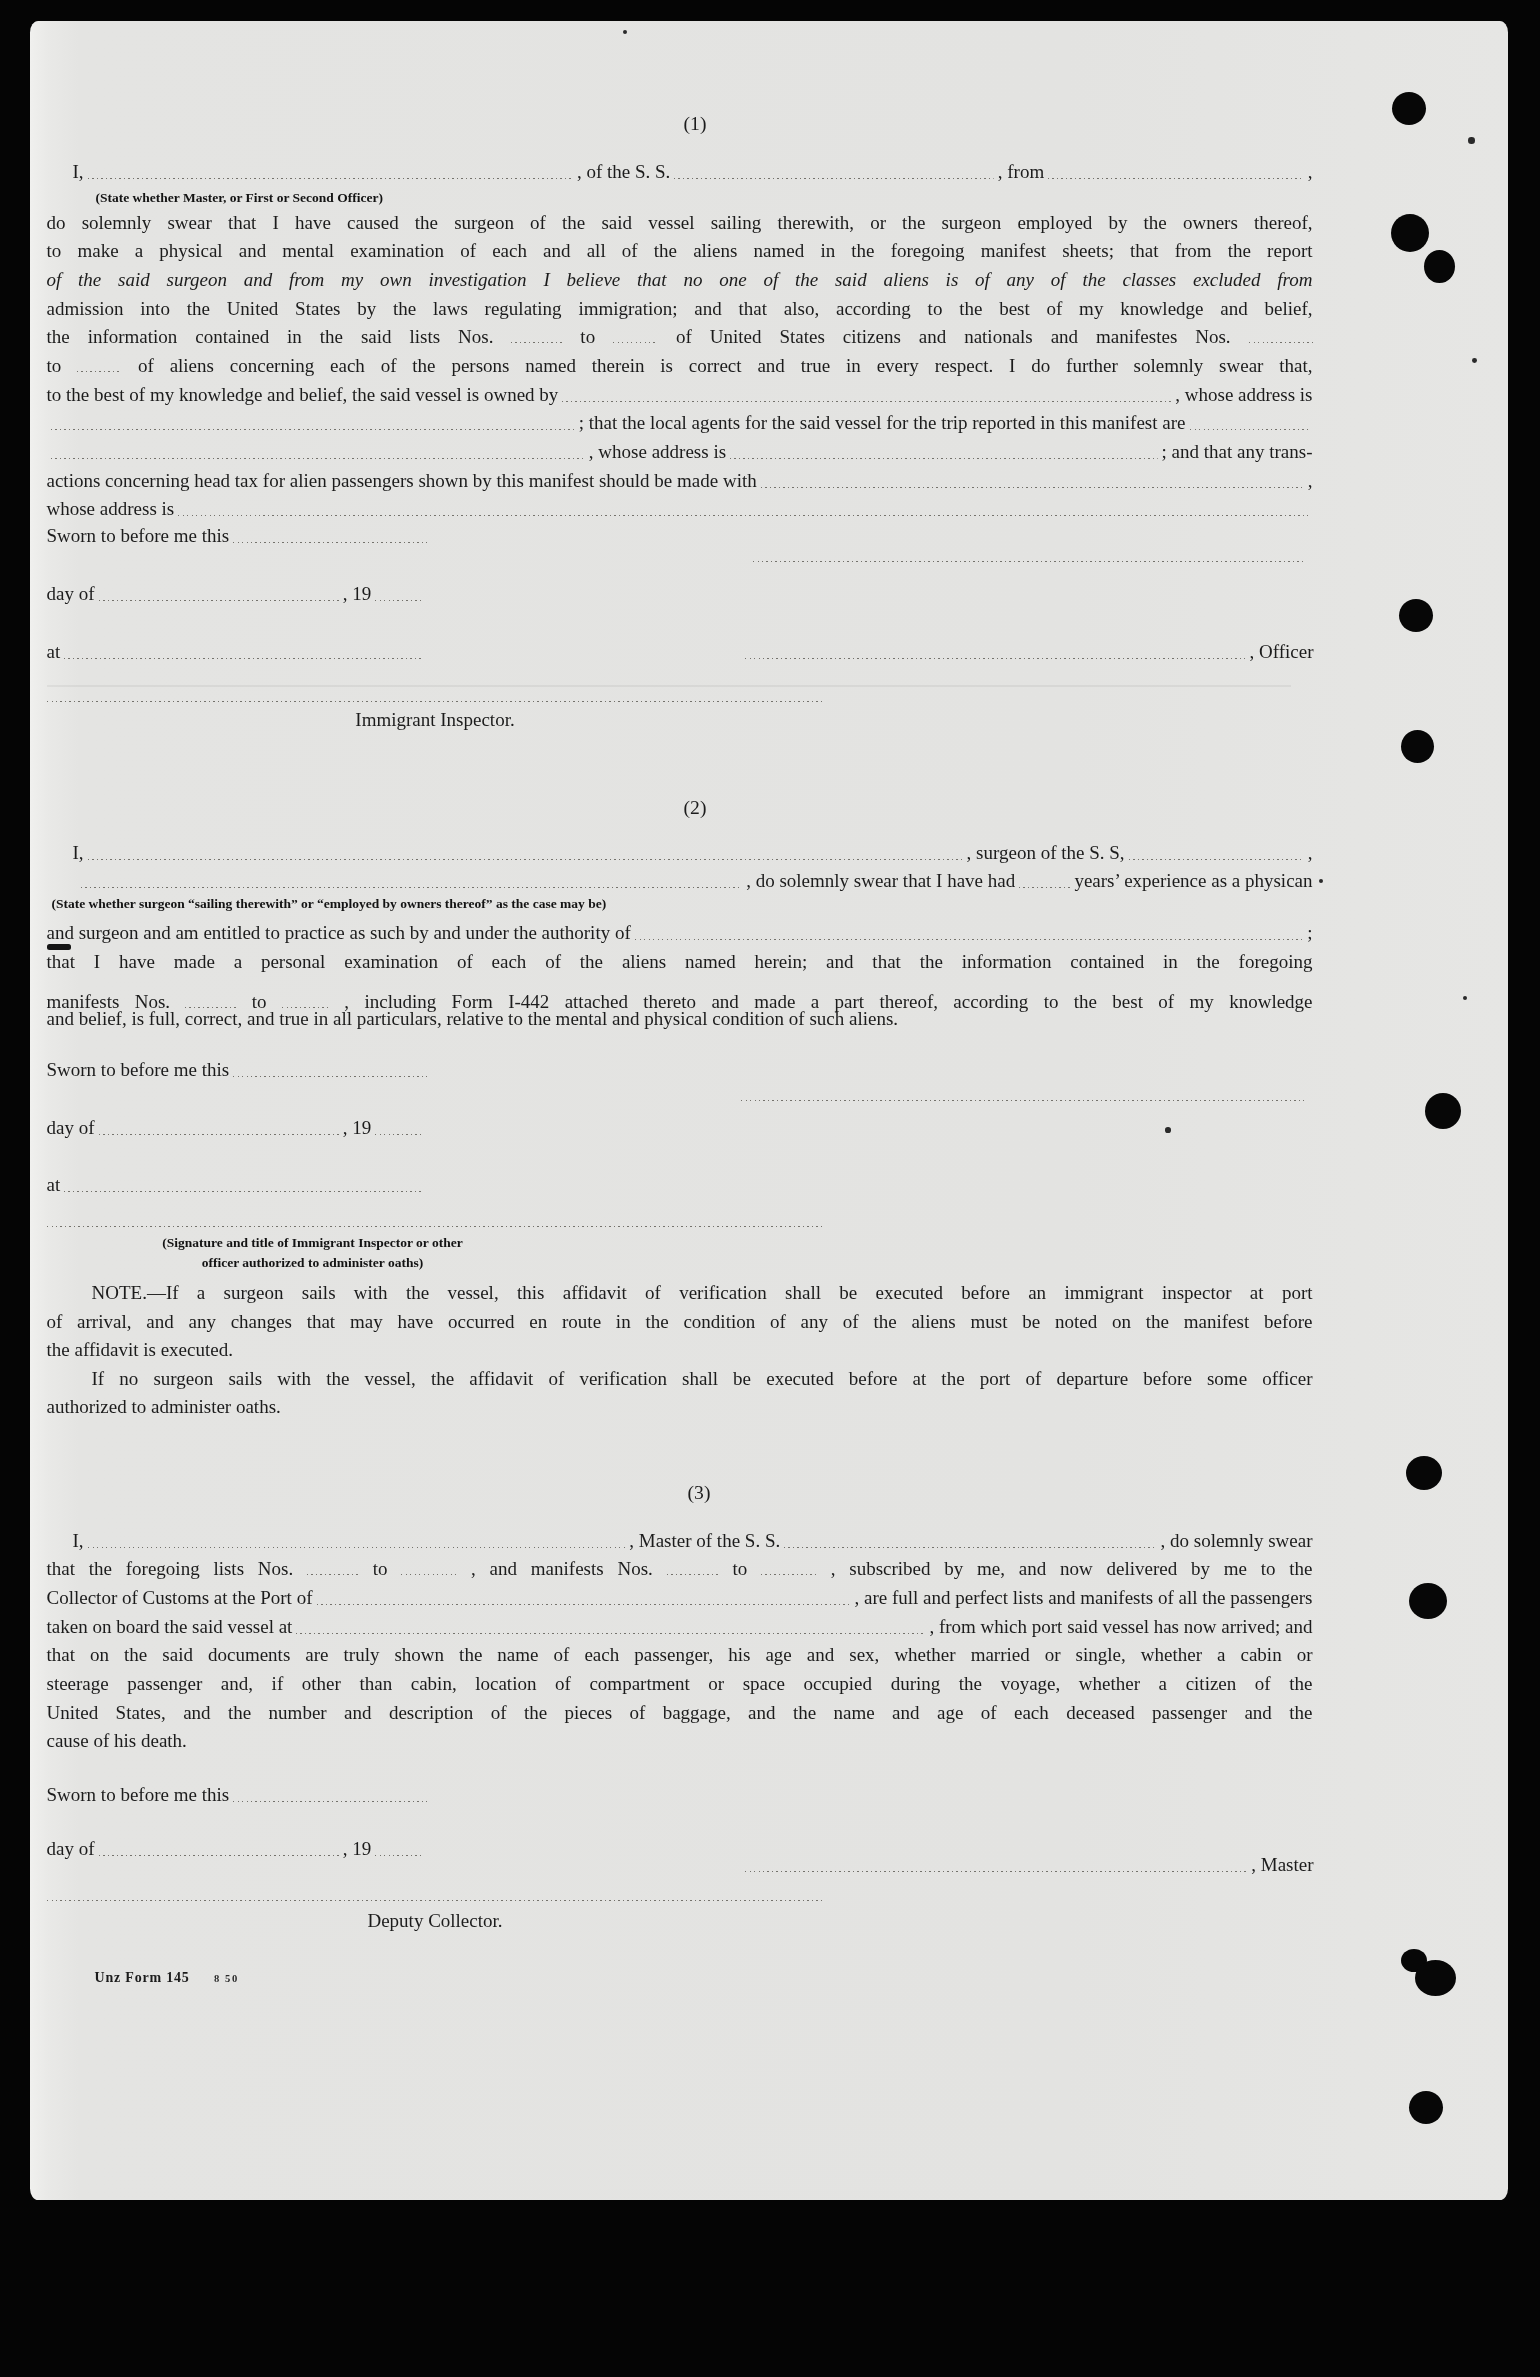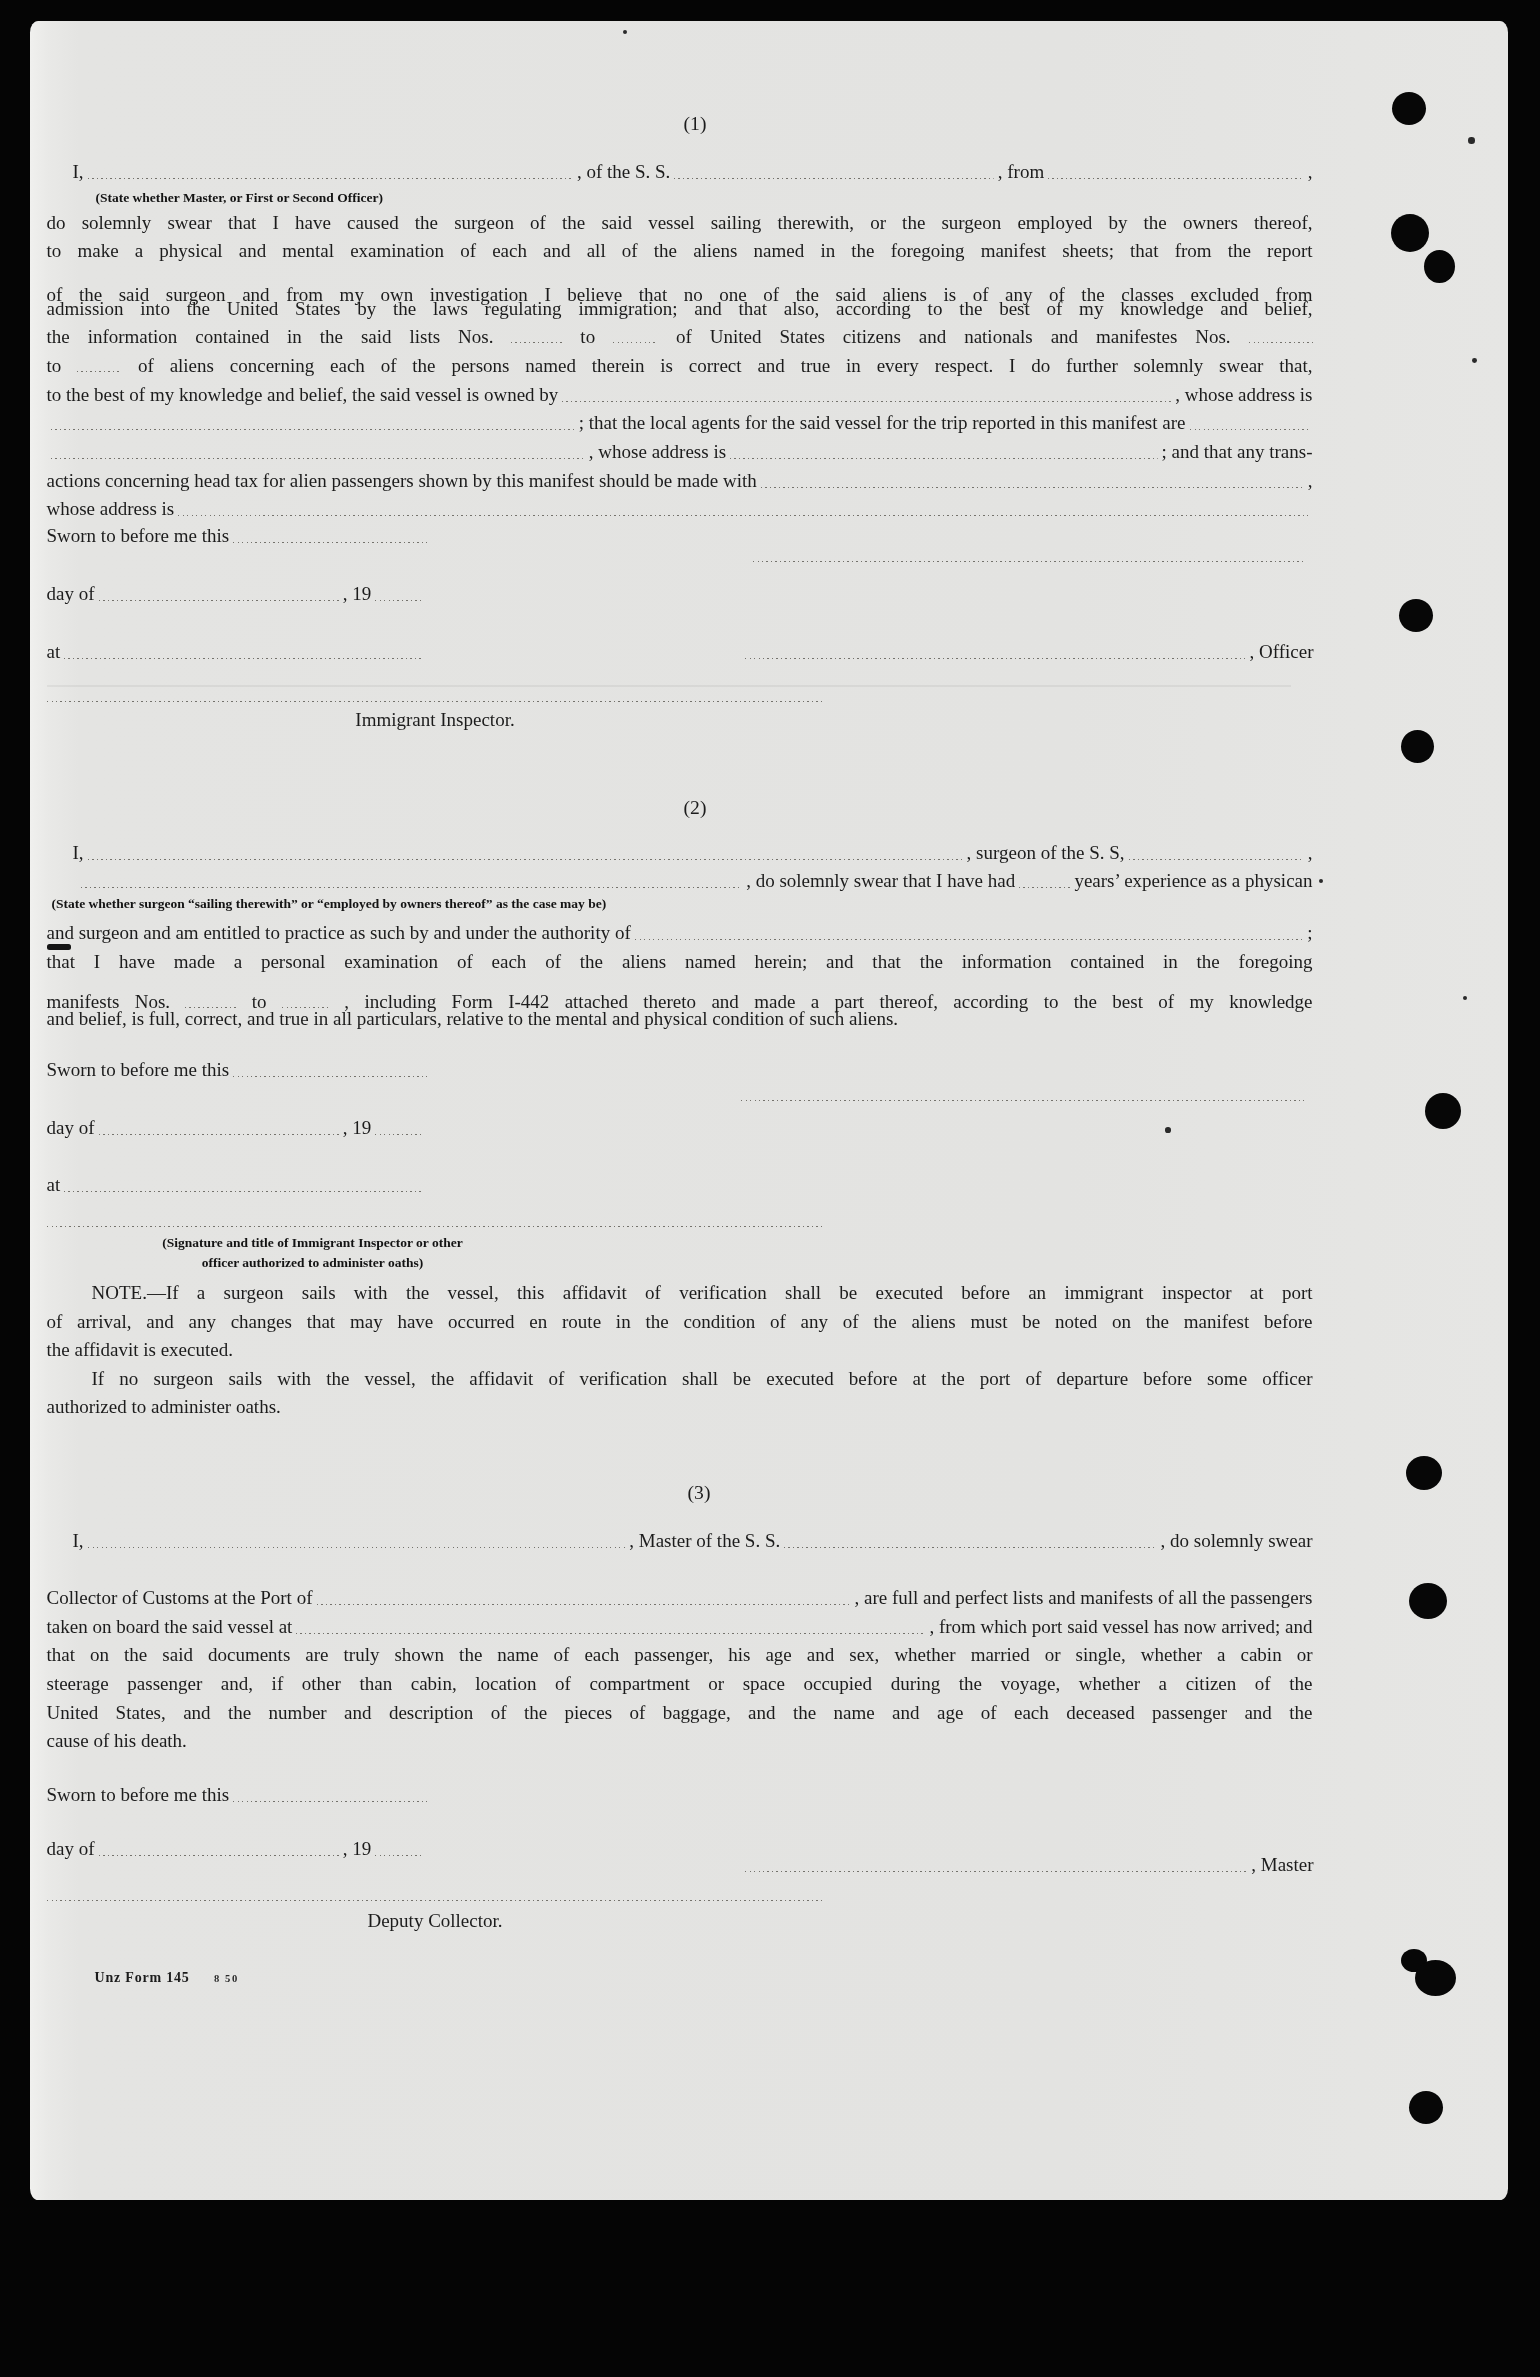--- a/index.html
+++ b/index.html
@@ -46,21 +46,21 @@
       <span class="t">, of the S. S.</span>
       <span class="blank" style="flex:1.25;"></span>
       <span class="t">, from</span>
       <span class="blank" style="flex:1;"></span>
       <span class="t">,</span>
     </div>
     <div class="abs cap" style="left:66px;top:169px;">(State whether Master, or First or Second Officer)</div>
 
     <div class="abs just" style="left:17px;top:190px;width:1266px;">do solemnly swear that I have caused the surgeon of the said vessel sailing therewith, or the surgeon employed by the owners thereof,</div>
     <div class="abs just" style="left:17px;top:218px;width:1266px;">to make a physical and mental examination of each and all of the aliens named in the foregoing manifest sheets; that from the report</div>
-    <div class="abs just" style="left:17px;top:262px;width:1266px;">of the said surgeon and from my own investigation I believe that no one of the said aliens is of any of the classes excluded from</div>
+    <div class="abs just" style="left:17px;top:247px;width:1266px;font-style:italic;">of the said surgeon and from my own investigation I believe that no one of the said aliens is of any of the classes excluded from</div>
     <div class="abs just" style="left:17px;top:276px;width:1266px;">admission into the United States by the laws regulating immigration; and that also, according to the best of my knowledge and belief,</div>
     <div class="abs just" style="left:17px;top:304px;width:1266px;">
       <span>the information contained in the said lists Nos.</span>
       <span class="iblank" style="width:51px;"></span>
       <span>to</span>
       <span class="iblank" style="width:45px;"></span>
       <span>of United States citizens and nationals and manifestes Nos.</span>
       <span class="iblank" style="width:64px;"></span>
     </div>
     <div class="abs just" style="left:17px;top:333px;width:1266px;">
@@ -175,20 +175,31 @@
     <div class="abs left" style="left:17px;top:1374px;width:1266px;">authorized to administer oaths.</div>
 
     <div class="abs secnum" style="left:641px;top:1461px;width:57px;">(3)</div>
 
     <div class="abs row" style="left:43px;top:1508px;width:1240px;">
       <span class="t">I,</span>
       <span class="blank" style="flex:2.6;"></span>
       <span class="t">, Master of the S. S.</span>
       <span class="blank" style="flex:1.8;"></span>
       <span class="t">, do solemnly swear</span>
+    </div>
+    <div class="abs just" style="left:17px;top:1536px;width:1266px;">
+      <span>that the foregoing lists Nos.</span>
+      <span class="iblank" style="width:52px;"></span>
+      <span>to</span>
+      <span class="iblank" style="width:56px;"></span>
+      <span>, and manifests Nos.</span>
+      <span class="iblank" style="width:52px;"></span>
+      <span>to</span>
+      <span class="iblank" style="width:56px;"></span>
+      <span>, subscribed by me, and now delivered by me to the</span>
     </div>
     <div class="abs row" style="left:17px;top:1565px;width:1266px;">
       <span class="t">Collector of Customs at the Port of</span>
       <span class="blank"></span>
       <span class="t">, are full and perfect lists and manifests of all the passengers</span>
     </div>
     <div class="abs row" style="left:17px;top:1594px;width:1266px;">
       <span class="t">taken on board the said vessel at</span>
       <span class="blank"></span>
       <span class="t">, from which port said vessel has now arrived; and</span>

